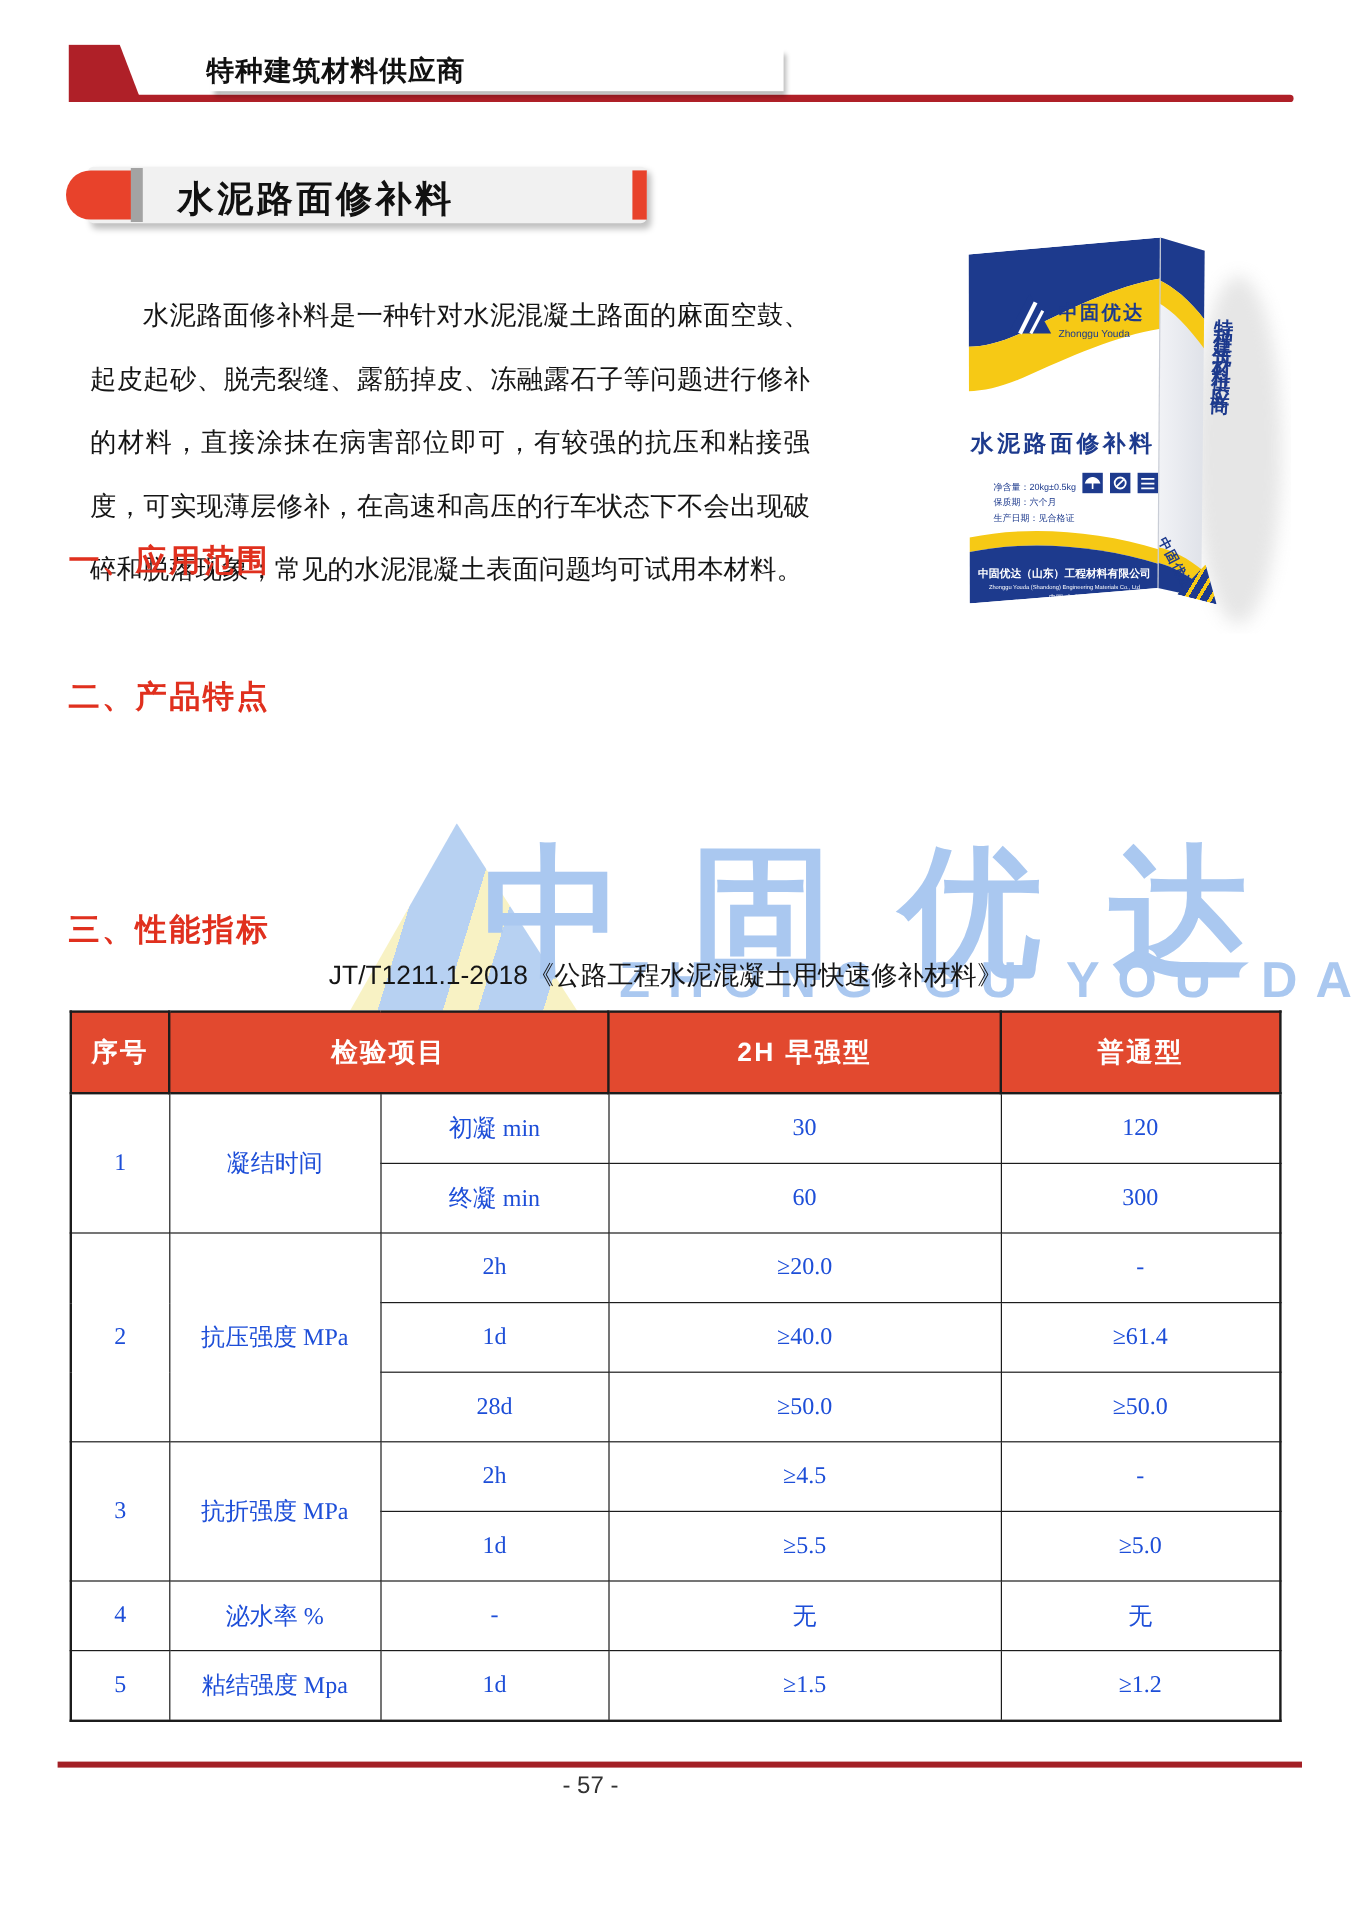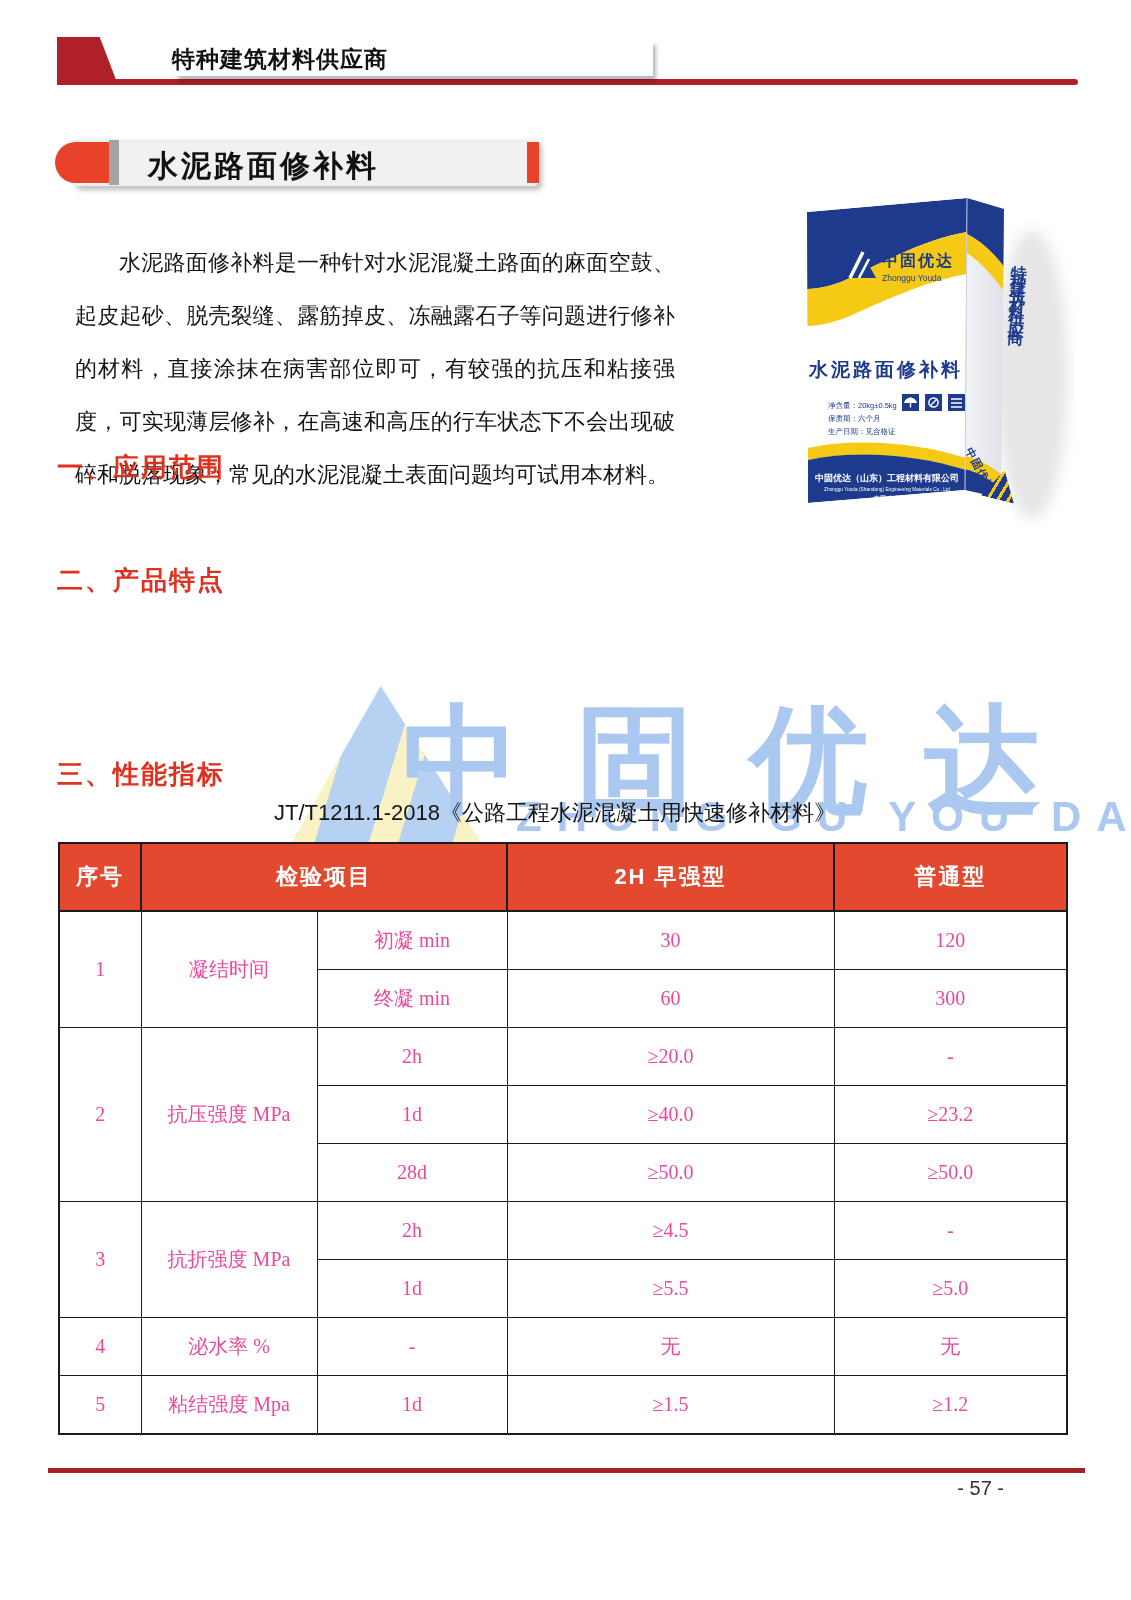--- a/index.html
+++ b/index.html
@@ -59,28 +59,28 @@
   
   .spec-table{left:58px; top:842px; z-index:3;}
   table.spec{border-collapse:collapse; table-layout:fixed; width:1008px;
              background:#ffffff; border:2px solid #1c1c1c; text-align:center;padding-left:44px;}
   table.spec th{
     background:#E2492F; color:#ffffff; font-weight:bold; font-size:22px;
     height:64px; border:2px solid #1c1c1c; letter-spacing:2px;
     font-family:"Liberation Sans", sans-serif;
   }
   table.spec td{
-    border:1.5px solid #1c1c1c; height:55px; font-size:20px; color:#ec4899;
+    border:1.5px solid #1c1c1c; height:55px; font-size:20px; color:#1d4ed8;
     font-family:"Liberation Serif", serif;
   }
 
   
   .ft-line{left:48px; top:1468px; width:1037px; height:5px; background:#A32025; z-index:2;}
-  .ft-page{left:0; top:1477px; width:984px; text-align:right; font-size:20px;
-           color:#333; z-index:2;padding-left:20px;}
+  .ft-page{left:0; top:1477px; width:984px; text-align:center; font-size:20px;
+           color:#333; z-index:2;}
 
   
   .box-svg{left:770px; top:190px; z-index:2;}
   .box-side-text{left:1002px; top:252px; height:260px; writing-mode:vertical-rl;
                  text-orientation:upright; font-size:16px; font-weight:bold;
                  color:#1d3a8d; letter-spacing:8px; transform:rotate(3deg); z-index:3;}
   .box-side-brand{left:975px; top:445px; font-size:11px; font-weight:bold; color:#1d3a8d;
                   transform:rotate(62deg); transform-origin:left top; white-space:nowrap;
                   z-index:3; letter-spacing:1px;}
   .box-side-tri{left:984px; top:470px; width:34px; height:30px;
@@ -221,21 +221,21 @@
       <tr>
         <td rowspan="3">2</td>
         <td rowspan="3">抗压强度 MPa</td>
         <td>2h</td>
         <td>≥20.0</td>
         <td>-</td>
       </tr>
       <tr>
         <td>1d</td>
         <td>≥40.0</td>
-        <td>≥23.2</td>
+        <td>≥61.4</td>
       </tr>
       <tr>
         <td>28d</td>
         <td>≥50.0</td>
         <td>≥50.0</td>
       </tr>
       <tr>
         <td rowspan="2">3</td>
         <td rowspan="2">抗折强度 MPa</td>
         <td>2h</td>

